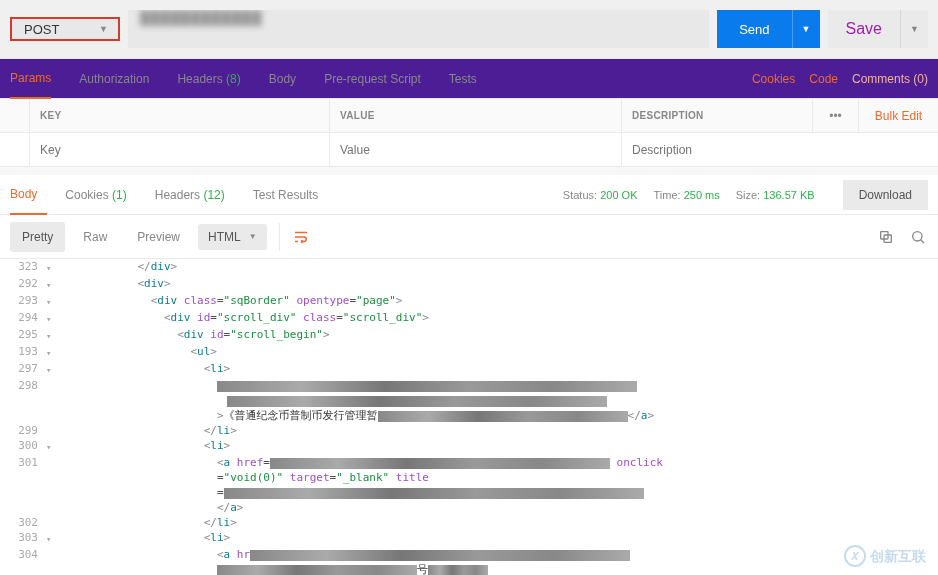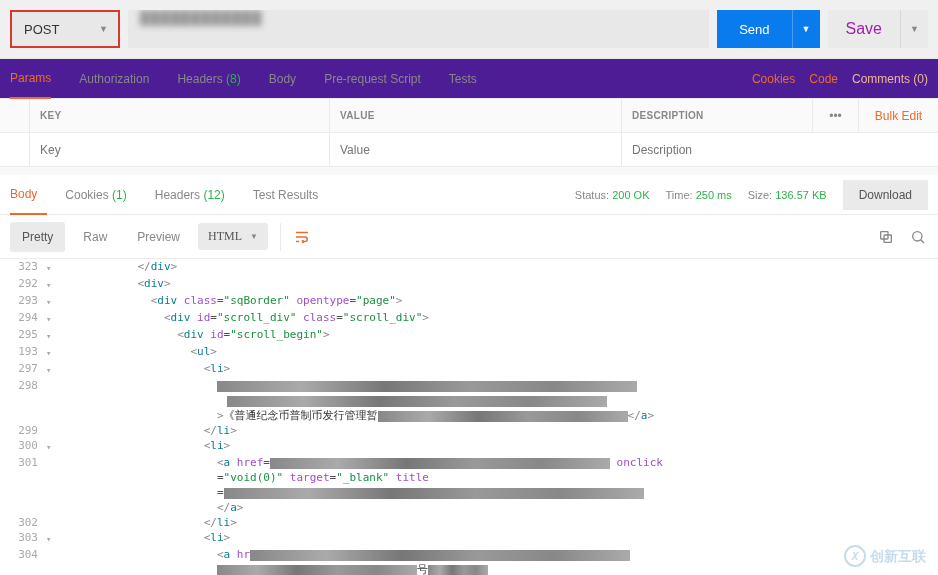--- a/index.html
+++ b/index.html
@@ -1,20 +1,20 @@
 <!DOCTYPE html>
 <html><head>
 <meta charset="utf-8">
 <style>
 * { margin: 0; padding: 0; box-sizing: border-box; }
 body { font-family: -apple-system, BlinkMacSystemFont, "Segoe UI", Helvetica, Arial, sans-serif; font-size: 12px; color: #505050; background: #f8f8f8; width: 938px; height: 575px; overflow: hidden; }
 
 
 .request-bar { display: flex; align-items: center; padding: 10px; gap: 8px; background: #f0f0f0; border-bottom: 1px solid #e8e8e8; }
-.method-select { position: relative; width: 110px; height: 38px; background: #e8e8e8; border: 2px solid #d63a2f; display: flex; align-items: center; padding: 0 12px; font-size: 13px; color: #333; cursor: pointer; }
+.method-select { position: relative; width: 110px; height: 24px; background: #e8e8e8; border: 2px solid #d63a2f; display: flex; align-items: center; padding: 0 12px; font-size: 13px; color: #333; cursor: pointer; }
 .method-select .chev { position: absolute; right: 10px; color: #888; font-size: 9px; }
 .url-input { flex: 1; height: 38px; background: #e8e8e8; border: none; padding: 0 12px; font-size: 13px; color: #888; position: relative; overflow: hidden; }
 .url-blur { filter: blur(3px); color: #989898; letter-spacing: 1px; }
 .send-btn { display: flex; height: 38px; }
 .send-main { background: #097bed; color: #fff; border: none; padding: 0 22px; font-size: 13px; font-weight: 500; cursor: pointer; }
 .send-drop { background: #097bed; border: none; border-left: 1px solid rgba(255,255,255,0.25); width: 28px; color: #fff; font-size: 9px; cursor: pointer; }
 .save-btn { display: flex; height: 38px; }
 .save-main { background: #eaeaea; color: #a21caf; border: none; padding: 0 18px; font-size: 16px; cursor: pointer; }
 .save-drop { background: #eaeaea; border: none; border-left: 1px solid #d8d8d8; width: 28px; color: #888; font-size: 9px; cursor: pointer; }
 
@@ -40,27 +40,27 @@
 .th { font-size: 10px; font-weight: 600; color: #888; letter-spacing: 0.3px; }
 .params-row input { border: none; outline: none; width: 100%; font-size: 12px; color: #888; background: transparent; }
 
 
 .resp-tabs { display: flex; align-items: center; height: 40px; padding: 0 10px; background: #fff; border-bottom: 1px solid #eaeaea; margin-top: 8px; }
 .resp-tab { font-size: 12px; color: #888; cursor: pointer; padding: 12px 10px 12px 0; margin-right: 18px; }
 .resp-tab.active { color: #eb6b2e; border-bottom: 2px solid #eb6b2e; margin-bottom: -1px; }
 .resp-tab .count { color: #2db34a; }
 .resp-status { margin-left: auto; display: flex; gap: 16px; font-size: 11px; color: #888; align-items: center; }
 .resp-status .val { color: #2db34a; }
-.download-btn { background: #eaeaea; border: none; padding: 8px 16px; font-size: 12px; color: #555; cursor: pointer; margin-left: 0; }
+.download-btn { background: #eaeaea; border: none; padding: 8px 16px; font-size: 12px; color: #555; cursor: pointer; margin-left: 12px; }
 
 
 .resp-toolbar { display: flex; align-items: center; height: 44px; padding: 0 10px; background: #fff; border-bottom: 1px solid #eaeaea; gap: 6px; }
 .view-tab { font-size: 12px; color: #888; padding: 8px 12px; cursor: pointer; }
 .view-tab.active { background: #eaeaea; color: #555; border-radius: 3px; }
-.format-select { background: #eaeaea; padding: 6px 10px; font-size: 12px; color: #555; display: flex; align-items: center; gap: 8px; cursor: pointer; border-radius: 3px; font-family: Liberation Serif, serif; }
+.format-select { background: #eaeaea; padding: 6px 10px; font-size: 12px; color: #555; display: flex; align-items: center; gap: 8px; cursor: pointer; border-radius: 3px; }
 .format-select .chev { font-size: 8px; color: #888; }
 .wrap-btn { width: 32px; height: 28px; display: flex; align-items: center; justify-content: center; color: #eb6b2e; cursor: pointer; border-left: 1px solid #eaeaea; margin-left: 6px; padding-left: 12px; }
 .wrap-btn svg { width: 18px; height: 18px; }
 .resp-toolbar-right { margin-left: auto; display: flex; gap: 12px; color: #888; }
 .icon-btn { width: 20px; height: 20px; display: flex; align-items: center; justify-content: center; cursor: pointer; }
 
 
 .code-viewer { background: #fff; font-family: Menlo, Consolas, monospace; font-size: 11px; line-height: 15px; overflow: hidden; height: 320px; position: relative; }
 .code-line { display: flex; white-space: pre; }
 .ln { flex: 0 0 46px; text-align: right; padding-right: 8px; color: #aaa; user-select: none; }

